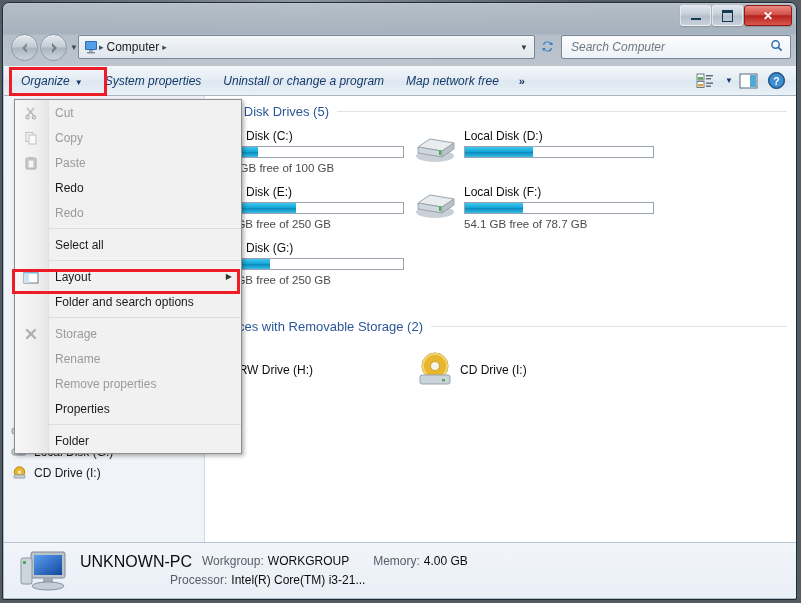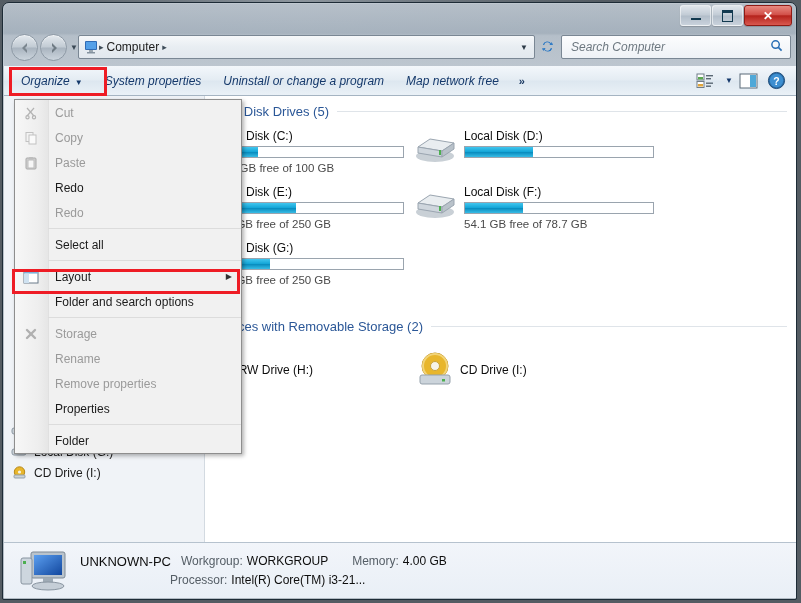--- a/index.html
+++ b/index.html
@@ -118,21 +118,21 @@
   .statusbar{
     position:absolute;left:1px;bottom:1px;width:793px;height:56px;
     background:linear-gradient(180deg,#f2f5fa 0%,#e9eff6 100%);
     border-top:1px solid #b6c2ce;display:flex;align-items:center;box-sizing:border-box;
   }
   .statusicon{width:56px;height:46px;margin-left:14px;position:relative;}
   .statustext{margin-left:6px;line-height:19px;}
   .srow{display:flex;align-items:center;}
   .slabel{font-size:12px;color:#555e66;margin-right:4px;}
   .sval{font-size:12px;color:#0d0d0d;margin-right:24px;}
-  .sname{font-size:13px;color:#0d0d0d;margin-right:10px;}
+  .sname{font-size:16px;color:#0d0d0d;margin-right:10px;}
   
   .menu{
     position:absolute;left:11px;top:96px;width:226px;
     background:#f1f1f1;border:1px solid #8e8e8e;
     box-shadow:2px 2px 4px rgba(0,0,0,.30);
     z-index:50;
   }
   .menustrip{position:absolute;left:0;top:0;width:33px;height:100%;
     background:linear-gradient(90deg,#f7f7f7 0%,#eeeeee 70%,#e6e6e6 100%);
     border-right:1px solid #e0e0e0;}

